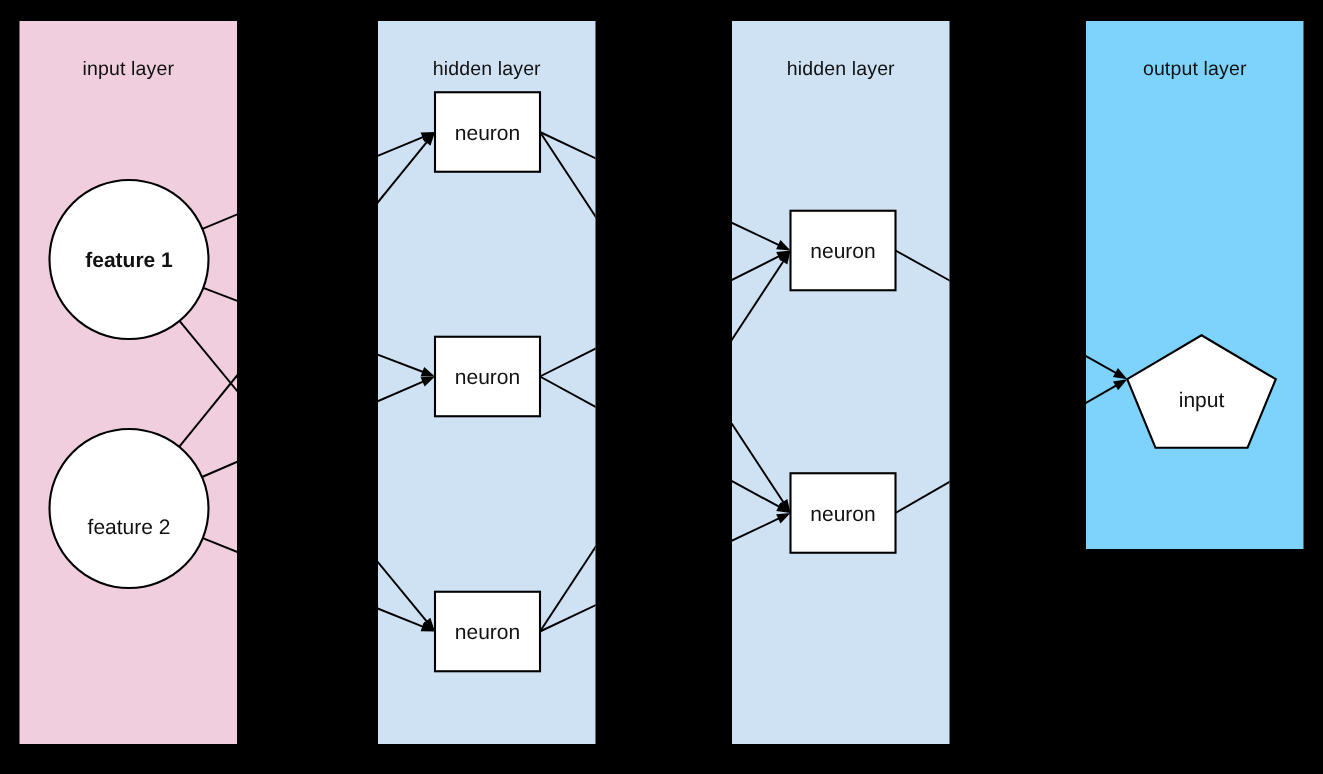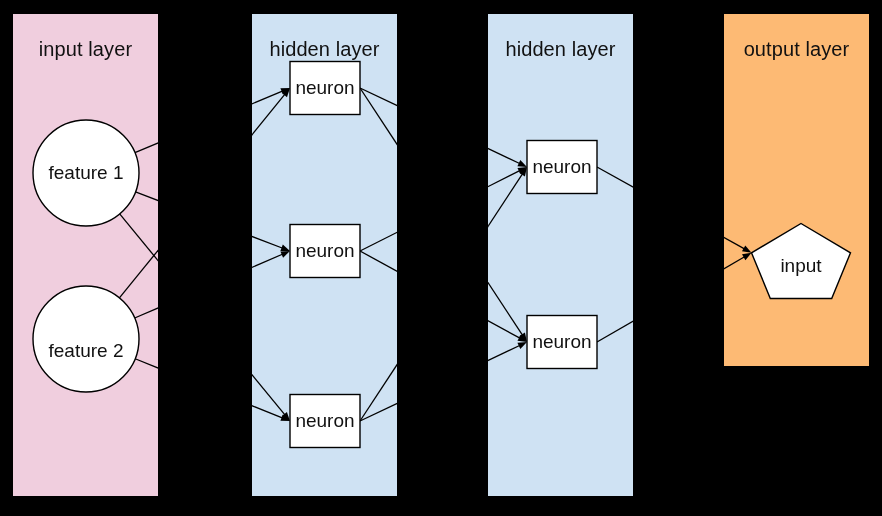--- a/index.html
+++ b/index.html
@@ -21,38 +21,38 @@
   .layer-panel {
     position: absolute;
     box-sizing: border-box;
     overflow: hidden;
   }
   .layer-title {
     position: absolute;
     left: 0;
     right: 0;
     text-align: center;
-    font-size: 20px;
+    font-size: 13px;
     color: #111111;
     letter-spacing: 0.1px;
     white-space: nowrap;
   }
   .node-svg {
     position: absolute;
     left: 0;
     top: 0;
     width: 882px;
     height: 516px;
     pointer-events: none;
     overflow: visible;
   }
   .node-label {
     position: absolute;
     text-align: center;
-    font-size: 19px;
+    font-size: 14px;
     color: #111111;
     white-space: nowrap;
     transform: translate(-50%, -50%);
   }
   .shape-circle {
     fill: #ffffff;
     stroke: #000000;
     stroke-width: 1.4;
   }
   .shape-rect {
@@ -83,21 +83,21 @@
   <div id="panels">
       <div class="layer-panel" style="left: 13px; top: 14px; width: 145px; height: 482px; background: rgb(240, 206, 222);">
         <div class="layer-title" style="top: 24px;">input layer</div>
       </div>
       <div class="layer-panel" style="left: 252px; top: 14px; width: 145px; height: 482px; background: rgb(207, 226, 243);">
         <div class="layer-title" style="top: 24px;">hidden layer</div>
       </div>
       <div class="layer-panel" style="left: 488px; top: 14px; width: 145px; height: 482px; background: rgb(207, 226, 243);">
         <div class="layer-title" style="top: 24px;">hidden layer</div>
       </div>
-      <div class="layer-panel" style="left: 724px; top: 14px; width: 145px; height: 352px; background: #fdba74;">
+      <div class="layer-panel" style="left: 724px; top: 14px; width: 145px; height: 352px; background: #7dd3fc;">
         <div class="layer-title" style="top: 24px;">output layer</div>
       </div>
     </div>
 
   <div id="edges">
       <div class="layer-panel" style="left: 13px; top: 14px; width: 145px; height: 482px; background: transparent;">
         <svg width="882" height="516" viewBox="0 0 882 516" style="position: absolute; left: -13px; top: -14px;">
           <line x1="134.92307692307693" y1="152.6153846153846" x2="283.53846153846155" y2="90.6923076923077" class="edge-line"></line>
           <polygon points="290,88 280.38461538461536,88.32307692307693 283,94.60000000000001" class="arrow-head"></polygon>
           <line x1="135.50474724710753" y1="191.92828571212934" x2="283.4616371560424" y2="248.50003773613386" class="edge-line"></line>
@@ -231,21 +231,21 @@
       <circle cx="86" cy="339" r="53" class="shape-circle"></circle>
       <rect x="290" y="61.5" width="70" height="53" class="shape-rect"></rect>
       <rect x="290" y="224.5" width="70" height="53" class="shape-rect"></rect>
       <rect x="290" y="394.5" width="70" height="53" class="shape-rect"></rect>
       <rect x="527" y="140.5" width="70" height="53" class="shape-rect"></rect>
       <rect x="527" y="315.5" width="70" height="53" class="shape-rect"></rect>
       <polygon points="801.0,223.5 850.5,252.8 831.7,298.5 770.3,298.5 751.5,252.8" class="shape-pentagon"></polygon>
     </svg>
 
   <div id="node-labels">
-      <div class="node-label" style="left: 86px; top: 173px;">feature 1</div>
+      <div class="node-label" style="left: 86px; top: 173px; font-weight: bold;">feature 1</div>
       <div class="node-label" style="left: 86px; top: 351px;">feature 2</div>
       <div class="node-label" style="left: 325px; top: 88px;">neuron</div>
       <div class="node-label" style="left: 325px; top: 251px;">neuron</div>
       <div class="node-label" style="left: 325px; top: 421px;">neuron</div>
       <div class="node-label" style="left: 562px; top: 167px;">neuron</div>
       <div class="node-label" style="left: 562px; top: 342px;">neuron</div>
       <div class="node-label" style="left: 801px; top: 266px;">input</div>
     </div>
 
 </div>

